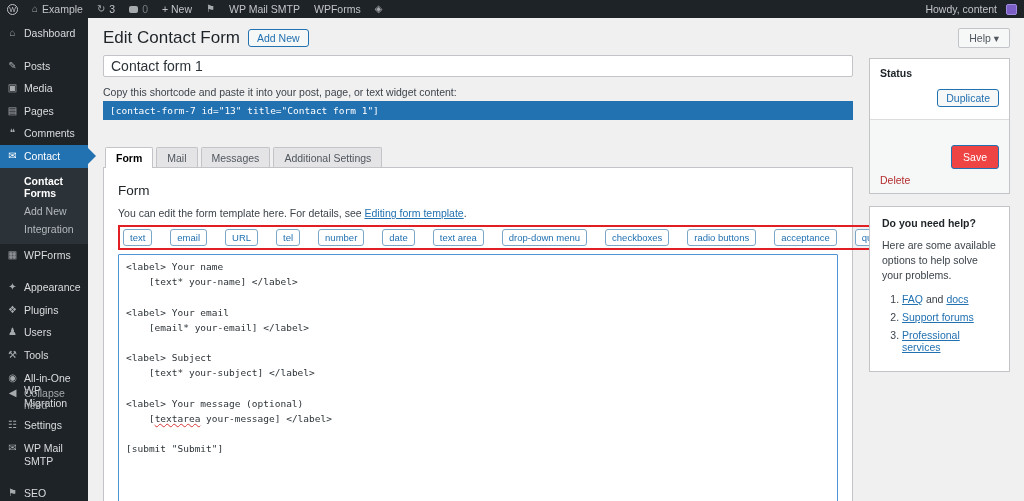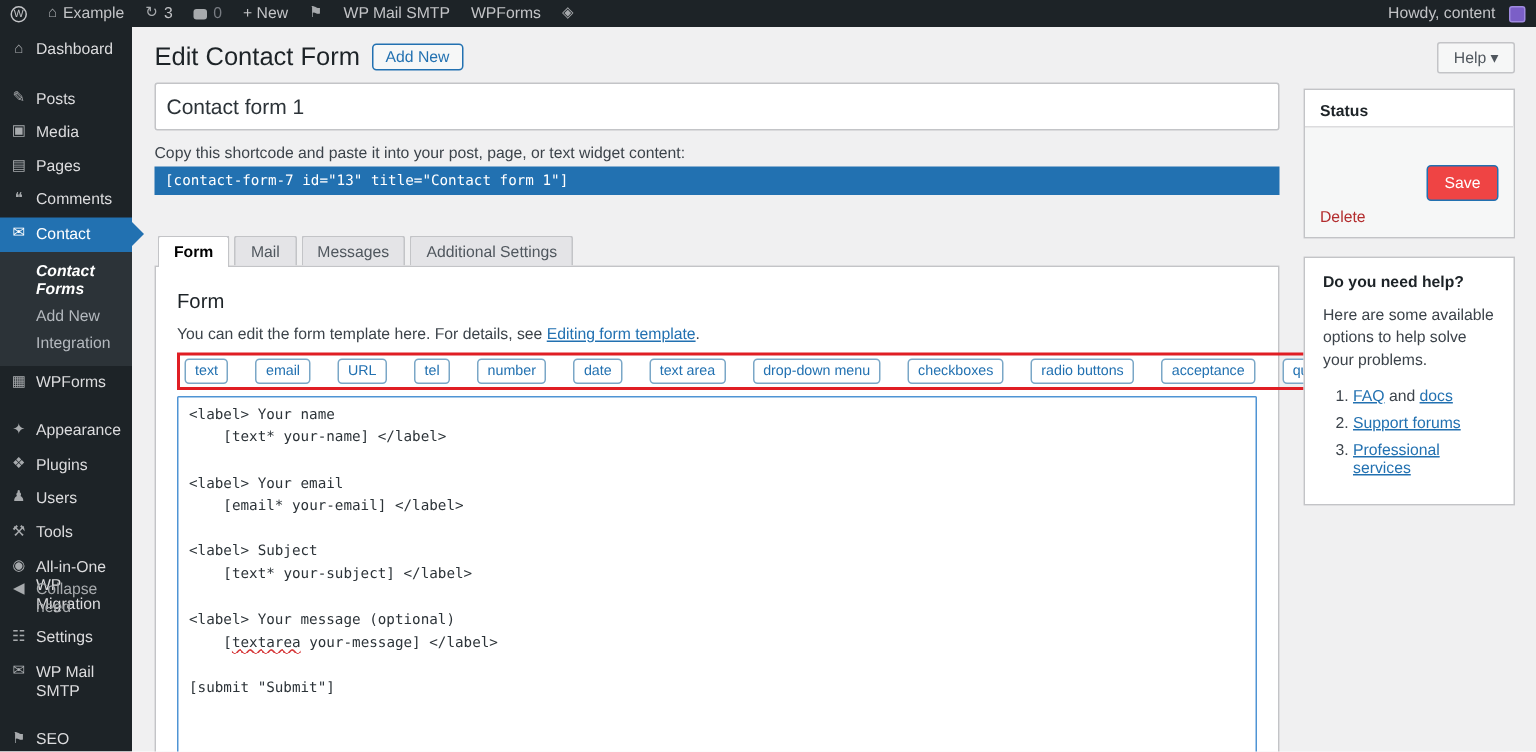--- a/index.html
+++ b/index.html
@@ -21,36 +21,36 @@
   
   .sidebar { position:absolute; top:18px; left:0; bottom:0; width:88px; background:#1d2327; color:#dcdcde; font-size:10.5px; z-index:20; }
   .side-item { display:flex; align-items:flex-start; gap:6px; padding:5px 6px 5px 7px; cursor:pointer; line-height:1.2; }
   .side-glyph { width:11px; flex:0 0 11px; font-size:10px; color:#a7aaad; text-align:center; }
   .side-item.active { background:#2271b1; color:#fff; position:relative; }
   .side-item.active .side-glyph { color:#fff; }
   .side-item.active::after { content:""; position:absolute; right:-8px; top:50%; transform:translateY(-50%);
     border:8px solid transparent; border-left:8px solid #2271b1; border-right:0; }
   .submenu { background:#2c3338; padding:4px 0 6px; }
   .submenu-item { display:block; padding:3px 6px 3px 24px; color:#b4b9be; cursor:pointer; text-decoration:none; font-size:10.5px; }
-  .submenu-item.current { color:#fff; font-weight:bold;font-style:italic; }
+  .submenu-item.current { color:#fff; font-weight:bold; }
   .side-sep { height:10px; }
   .side-sep-sm { height:4px; }
   .collapse { position:absolute; bottom:84px; left:0; right:0; color:#a7aaad; }
 
   
   .main { position:absolute; left:88px; top:18px; right:0; bottom:0; background:#f0f0f1; padding:10px 14px 0 15px;border-radius:21px; }
   .columns { display:flex; gap:16px; align-items:flex-start; }
   .col-left { width:750px; flex:0 0 750px; }
   .col-right { flex:1; }
 
   .head-row { display:flex; align-items:center; gap:8px; margin-bottom:7px; }
   .page-title { font-size:17px; font-weight:400; color:#1d2327; }
   .btn-secondary { background:#f6f7f7; border:1px solid #2271b1; color:#2271b1; border-radius:3px;
     font-size:10.5px; padding:2px 8px; cursor:pointer; font-family:inherit; }
-  .title-input { width:100%; height:32px; border:1px solid #c3c4c7; border-radius:2px; background:#fff;
+  .title-input { width:100%; height:22px; border:1px solid #c3c4c7; border-radius:2px; background:#fff;
     font-size:14px; color:#2c3338; padding:1px 7px; font-family:inherit; }
   .hint { font-size:10.5px; color:#3c434a; margin:9px 0 3px; }
   .shortcode { background:#2271b1; color:#fff; font-family:"DejaVu Sans Mono","Liberation Mono",monospace;
     font-size:9.5px; padding:4px 7px; cursor:text; }
 
   .tabs { display:flex; gap:3px; margin-top:27px; position:relative; z-index:2; padding-left:2px; }
   .tab { font-size:10.5px; color:#50575e; background:#e4e4e7; border:1px solid #c3c4c7; border-bottom:none;
     padding:4px 10px 3px; border-radius:2px 2px 0 0; cursor:pointer; }
   .tab.active { background:#fff; color:#000; font-weight:bold; padding-bottom:4px; margin-bottom:-1px; }
 
@@ -265,20 +265,23 @@
       </div>
     </div>
 
     <div class="col-right">
       <div class="help-row">
         <button class="help-btn">Help ▾</button>
       </div>
 
       <div class="box status-box">
         <div class="status-head">Status</div>
+        <div class="status-body">
+          <button class="btn-secondary">Duplicate</button>
+        </div>
         <div class="status-foot">
           <a class="delete-link">Delete</a>
           <button class="btn-primary">Save</button>
         </div>
       </div>
 
       <div class="box needhelp-box">
         <h3>Do you need help?</h3>
         <p>Here are some available options to help solve your problems.</p>
         <ol>

